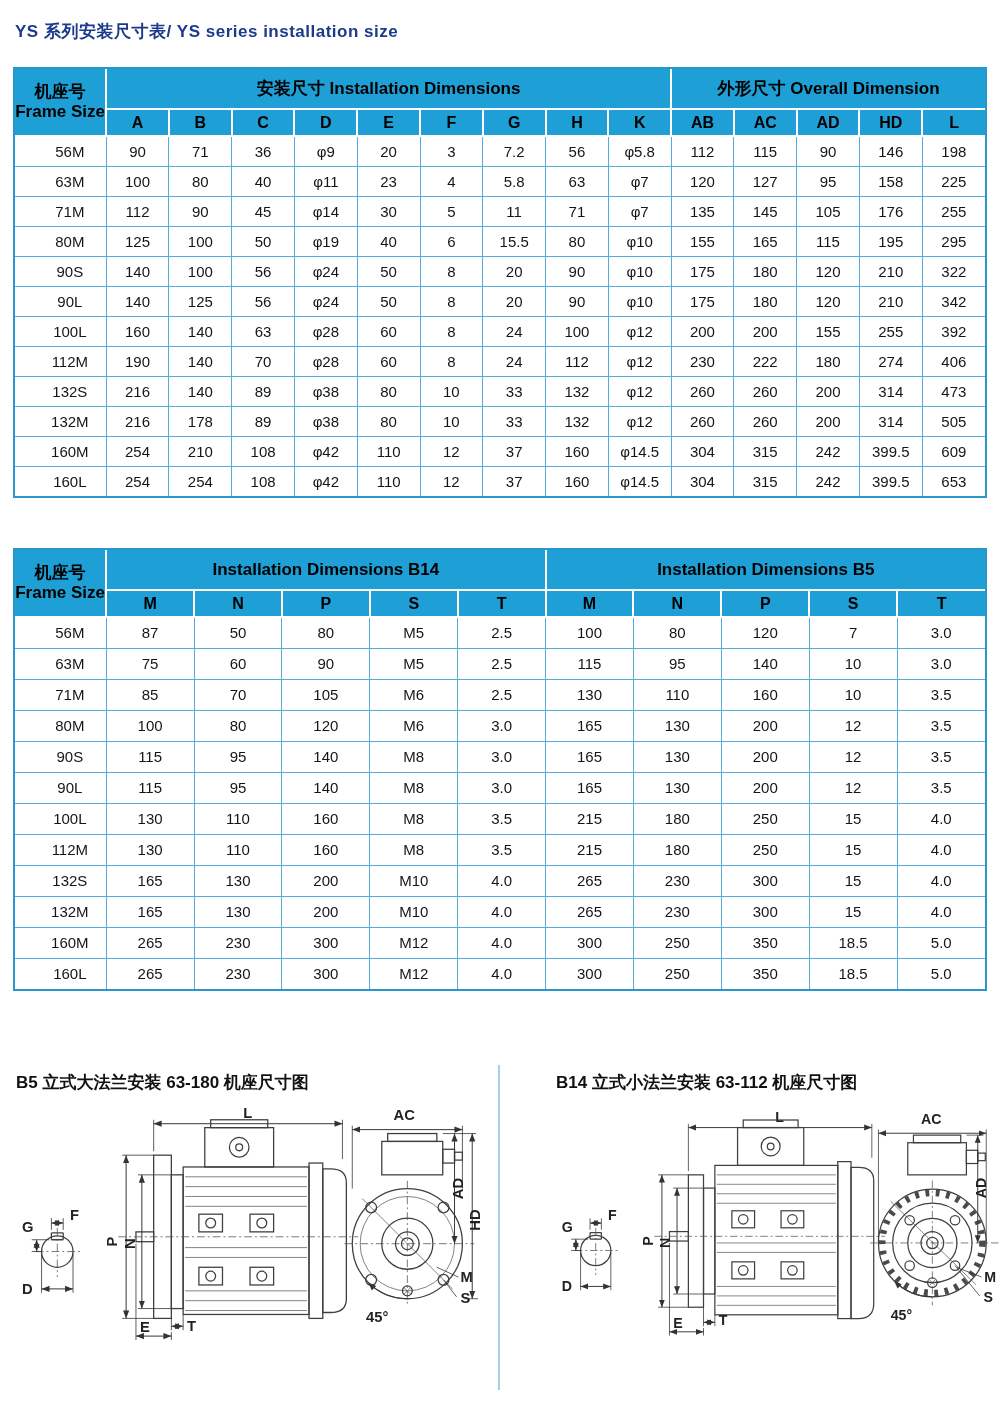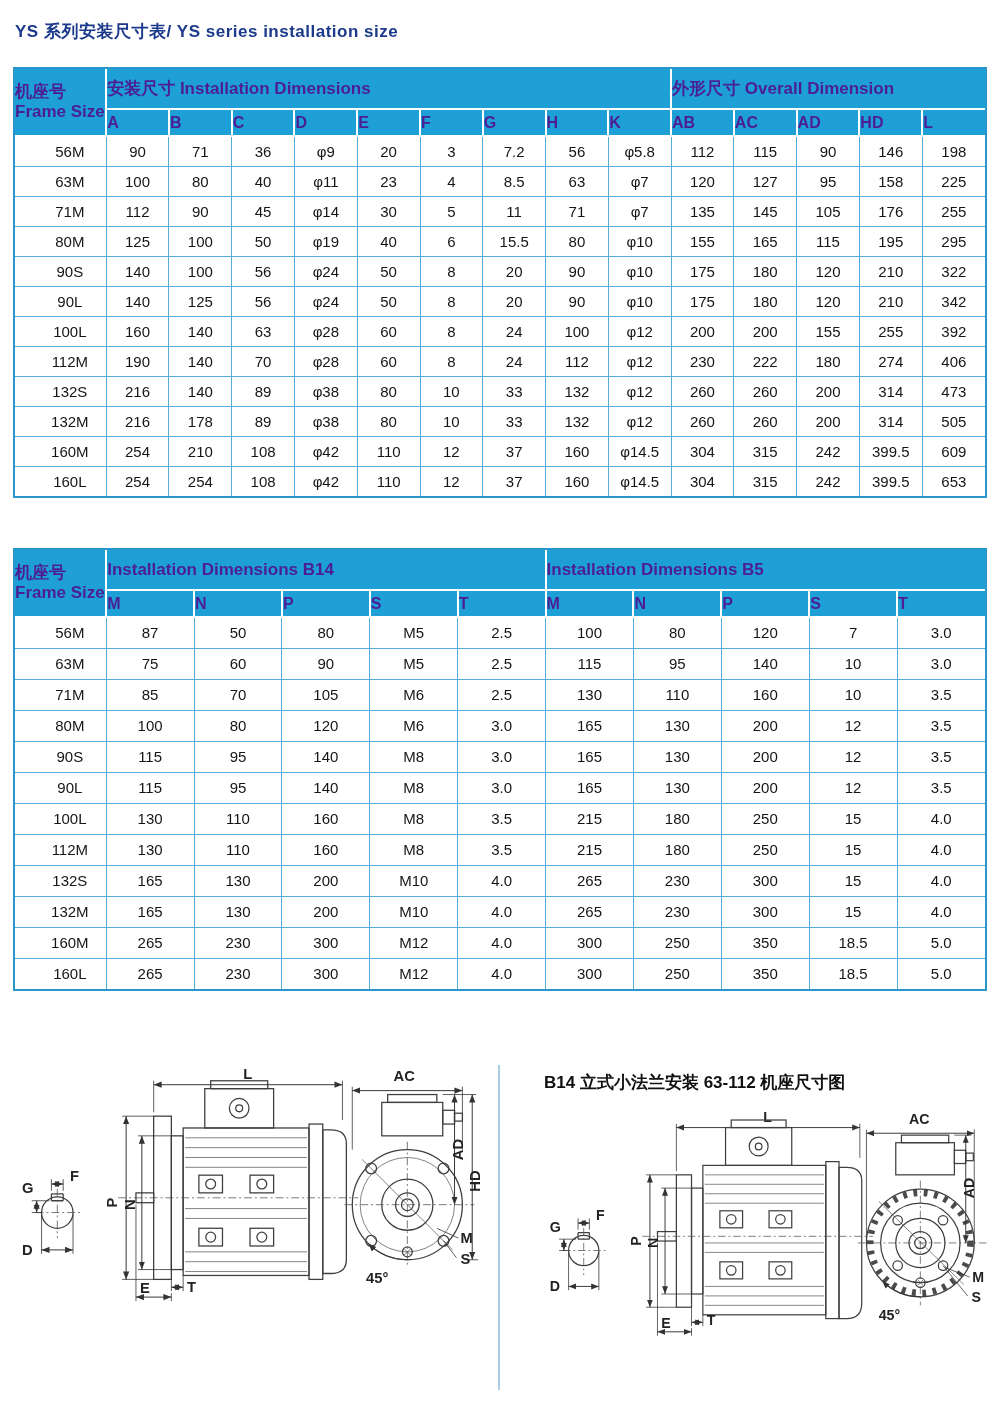--- a/index.html
+++ b/index.html
@@ -17,42 +17,42 @@
   }
   .title{
     margin:20px 0 0 15px;font-size:17px;font-weight:bold;color:var(--title-navy);
     letter-spacing:.5px;
   }
   .tbl-wrap{margin:0 13px;border:2px solid var(--grid-dark);}
   #table1-wrap{margin-top:24px;}
   #table2-wrap{margin-top:50px;}
   table{width:100%;border-collapse:collapse;table-layout:fixed;}
   th{
-    background:var(--header-blue);color:#4c1d95;font-weight:bold;
-    border:2px solid #fff;padding:0;text-align:left;
+    background:var(--header-blue);color:#000000;font-weight:bold;
+    border:2px solid #fff;padding:0;text-align:center;
   }
   tr.group-row th{font-size:17px;height:40px;border-top:0;}
   tr.group-row th.gfirst{border-left:0;}
   tr.group-row th.glast{border-right:0;}
   tr.letter-row th{font-size:16px;height:27px;}
   tr.letter-row th.llast{border-right:0;}
   th.frame{border-left:0;border-top:0;font-size:17px;line-height:1.15;}
   th.frame .en{display:block;font-size:17px;font-weight:bold;}
   td{
     border:1px solid var(--grid-blue);height:30px;text-align:center;
     font-size:15px;color:#151515;background:#fff;
   }
   #table2-wrap td{height:31px;}
   tbody td:first-child{border-left:0;padding-left:20px;}
   tbody td:last-child{border-right:0;}
   tbody tr:last-child td{border-bottom:0;}
   .bottom{display:flex;margin-top:74px;min-height:325px;}
   .half{width:500px;}
   .half-left{border-right:2px solid var(--divider-blue);padding:0 8px 0 16px;}
-  .half-right{padding:0 4px 0 44px;}
+  .half-right{padding:0 4px 0 56px;}
   .caption{font-size:17px;font-weight:bold;color:#111;margin:6px 0 10px 0;}
   svg.diagram{display:block;}
   svg .draw{stroke:#3f3f3f;stroke-width:1.3;fill:none;}
   svg .thin{stroke:#4a4a4a;stroke-width:.7;fill:none;}
   svg .dim{stroke:#333;stroke-width:1;fill:none;}
   svg .ext{stroke:#333;stroke-width:.8;fill:none;}
   svg .cl{stroke:#555;stroke-width:.8;fill:none;stroke-dasharray:8 3 2 3;}
   svg text{fill:#222;font-size:15px;font-weight:bold;font-family:"Liberation Sans",sans-serif;}
 </style>
 </head>
@@ -111,21 +111,21 @@
           <td>198</td>
         </tr>
         <tr>
           <td>63M</td>
           <td>100</td>
           <td>80</td>
           <td>40</td>
           <td>φ11</td>
           <td>23</td>
           <td>4</td>
-          <td>8.5</td>
+          <td>5.8</td>
           <td>63</td>
           <td>φ7</td>
           <td>120</td>
           <td>127</td>
           <td>95</td>
           <td>158</td>
           <td>225</td>
         </tr>
         <tr>
           <td>71M</td>
@@ -486,20 +486,21 @@
           <td>18.5</td>
           <td>5.0</td>
         </tr>
       </tbody>
   </table>
 </div>
 
 <div class="bottom">
 
   <div class="half half-left">
+    <p class="caption">B5 立式大法兰安装 63-180 机座尺寸图</p>
     <svg class="diagram" width="470" height="241" viewBox="0 0 478 245">
       <defs>
         <marker id="b5a" viewBox="0 0 10 10" refX="9" refY="5" markerWidth="9" markerHeight="9" orient="auto-start-reverse">
           <path d="M0,1.5 L9,5 L0,8.5 z" fill="#333"></path>
         </marker>
       </defs>
 
       <g>
         <circle class="draw" cx="42" cy="150" r="16"></circle>
         <path class="draw" d="M36,138 H48 M36,138 V131 M48,138 V131 M36,131 H48"></path>

